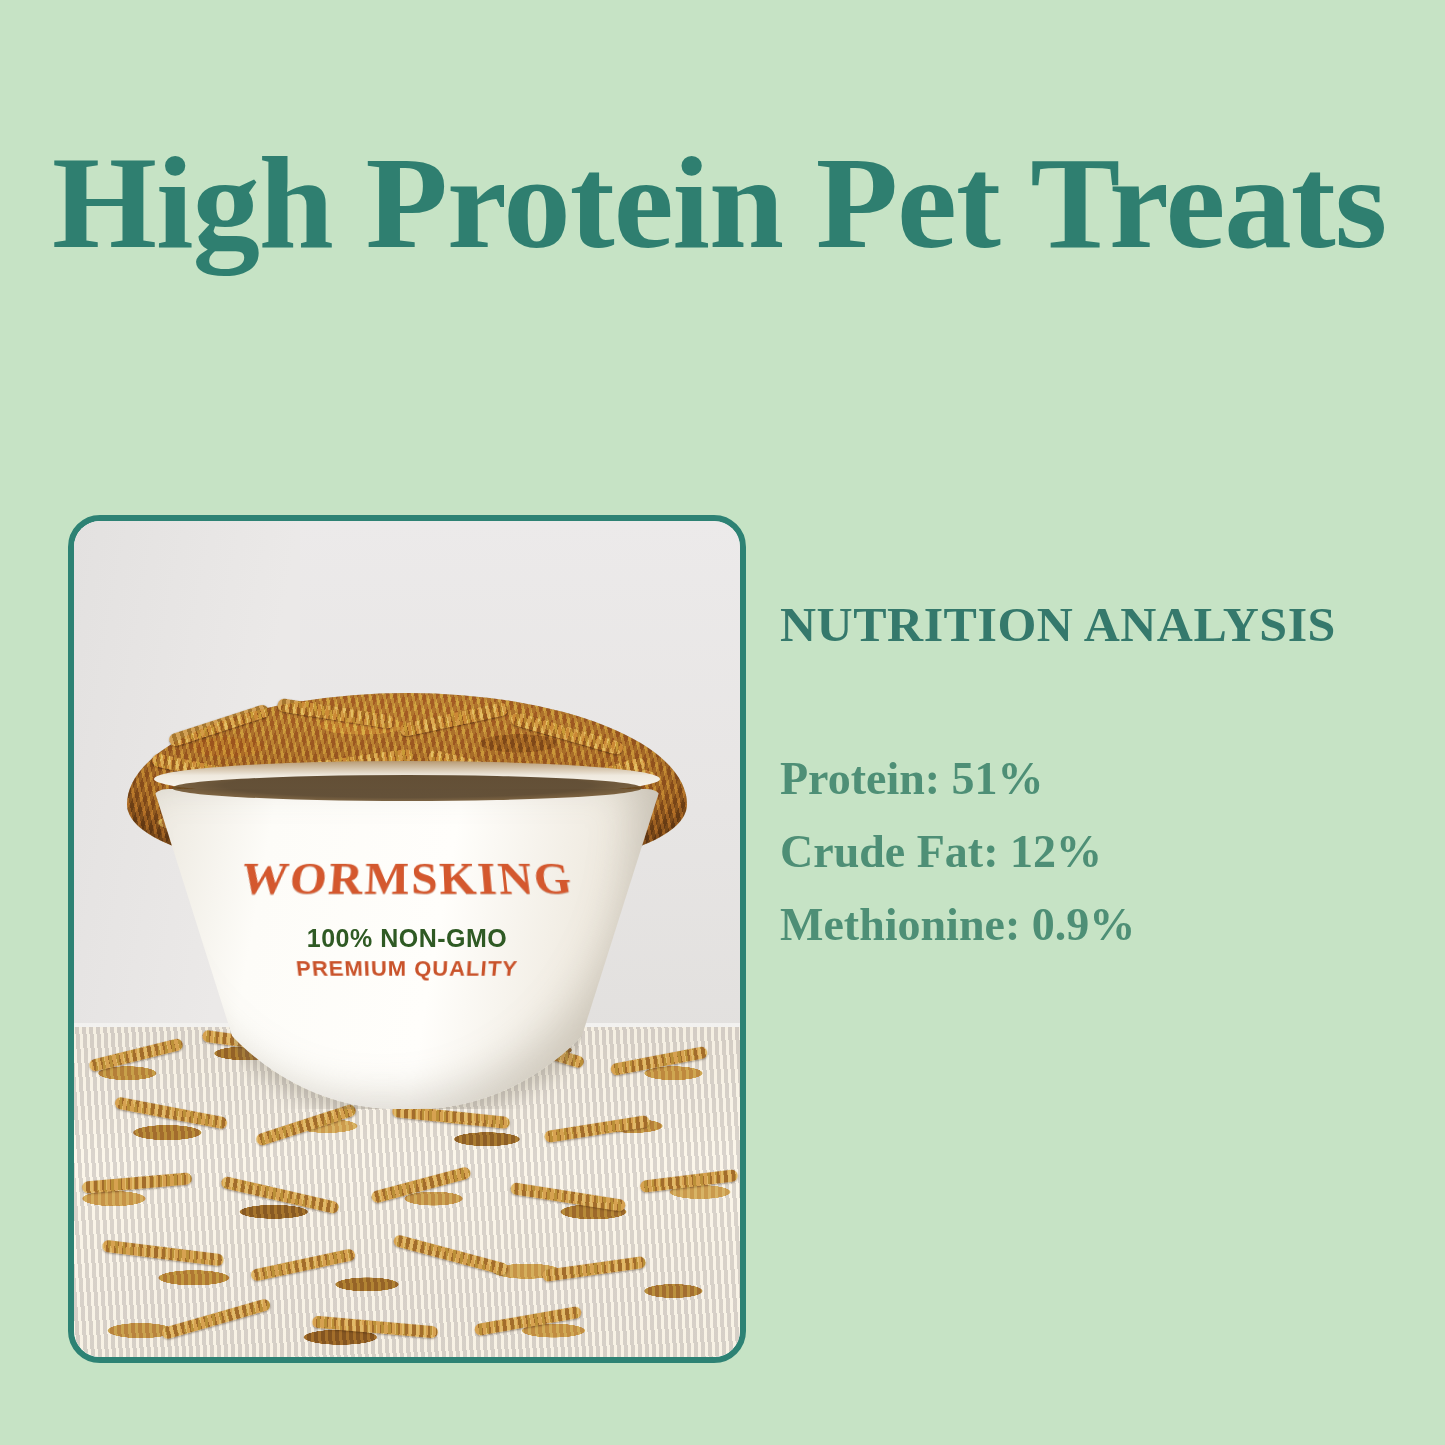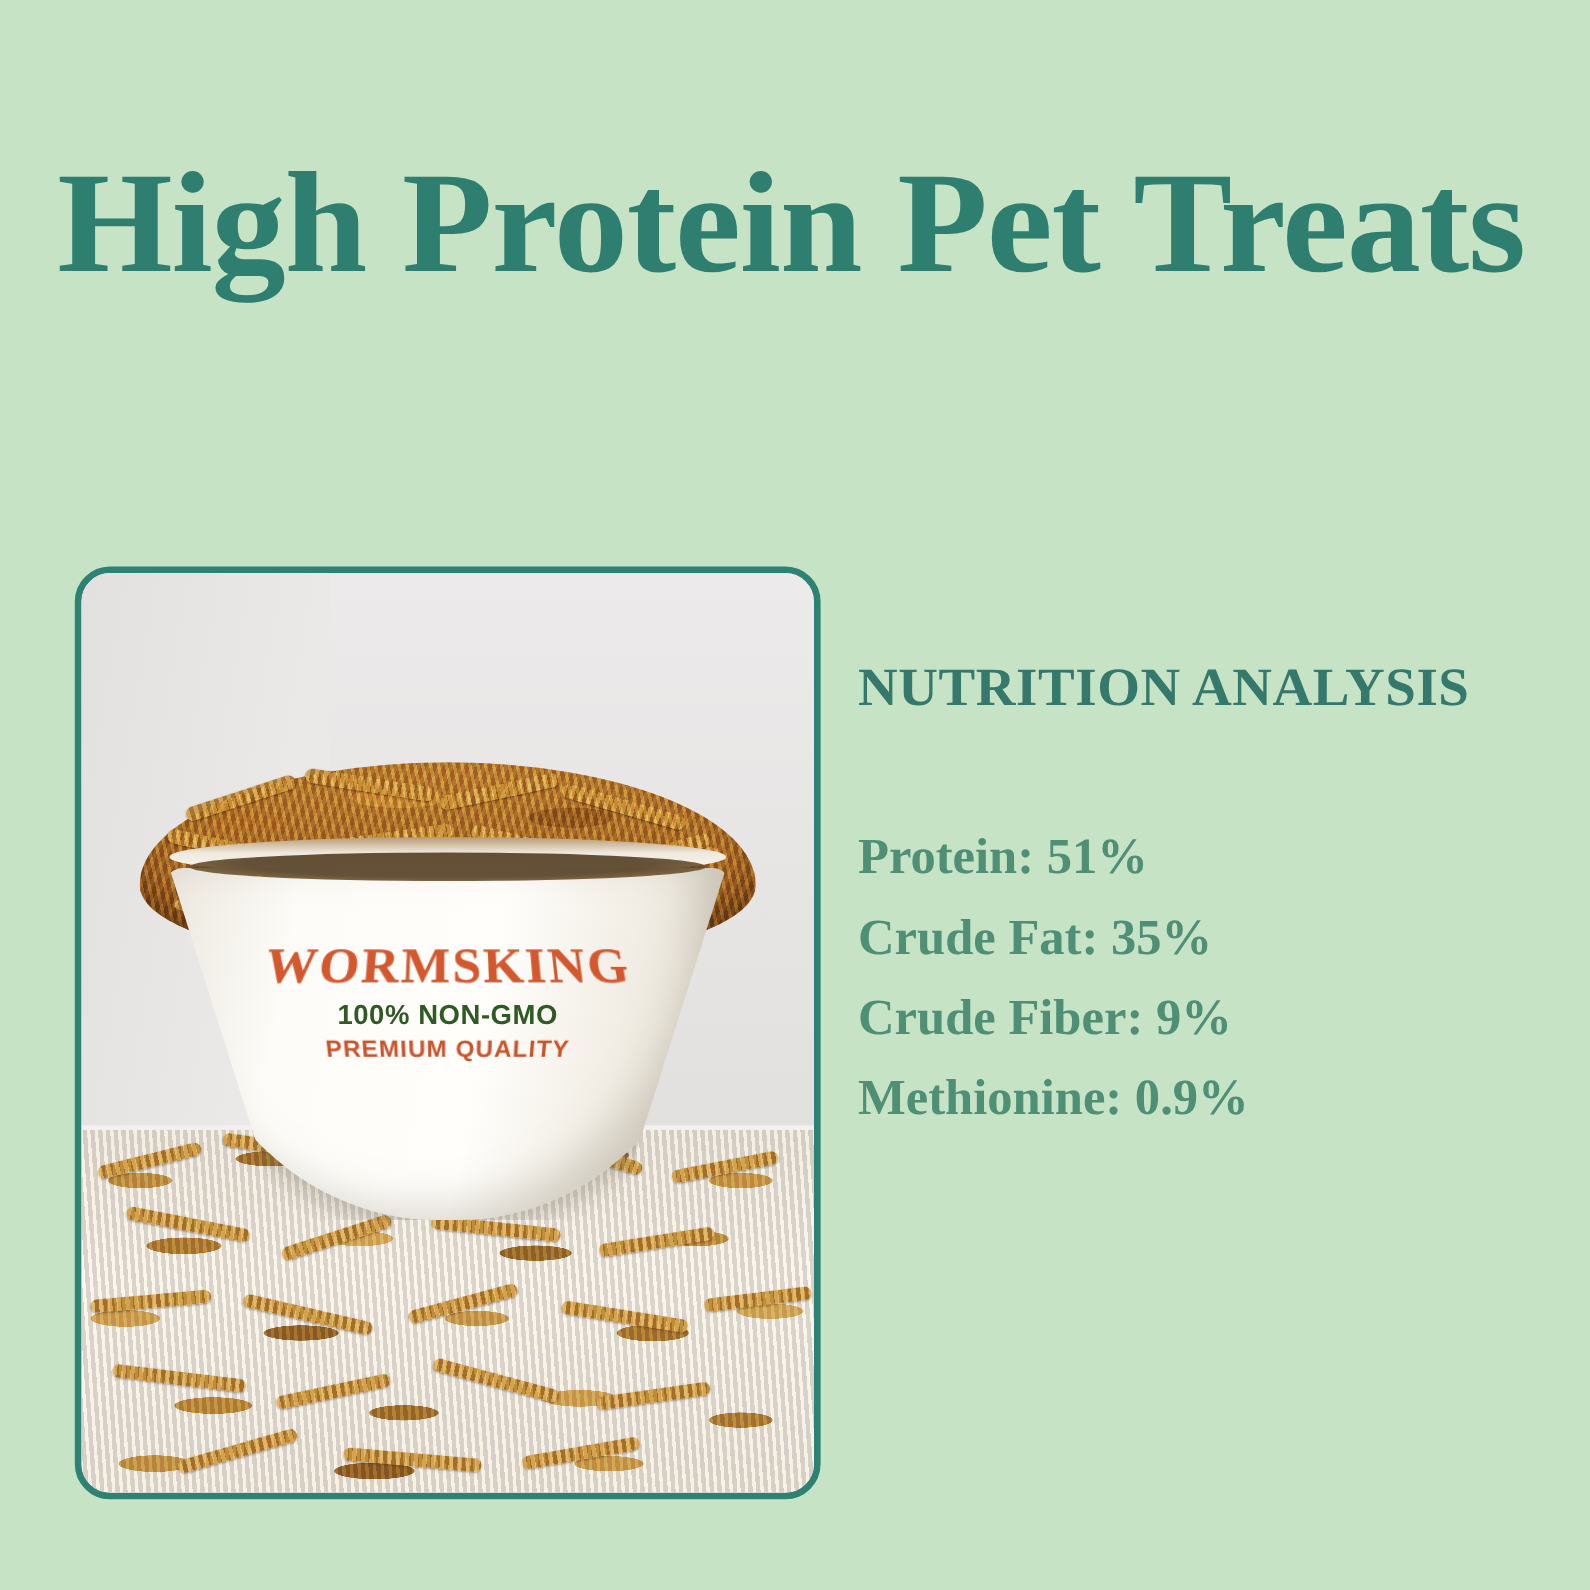--- a/index.html
+++ b/index.html
@@ -139,21 +139,21 @@
     font-family:"Liberation Serif", serif;
     font-weight:700;
     font-size:47px;
     letter-spacing:2px;
     color:#d4582e;
     line-height:1;
     text-shadow:0 1px 0 rgba(150,60,25,.35);
     transform:perspective(260px) rotateX(16deg);
   }
   .brand-sub{
-    margin-top:9px;
+    margin-top:24px;
     font-family:"Liberation Sans", sans-serif;
     font-weight:700;
     font-size:25px;
     letter-spacing:.5px;
     color:#2f5a24;
     line-height:1;
   }
   .brand-sub2{
     margin-top:7px;
     font-family:"Liberation Sans", sans-serif;
@@ -303,17 +303,16 @@
       <div class="sw" style="left:238px; top:294px; width:126px; transform:rotate(5deg);"></div>
       <div class="sw" style="left:400px; top:288px; width:108px; transform:rotate(-10deg);"></div>
     </div>
   </div>
 </div>
 
 <div id="nutrition-panel">
   <div id="nutrition-heading">NUTRITION ANALYSIS</div>
   <ul id="nutrition-list">
     <li>Protein: 51%</li>
-    <li>Crude Fat: 35%</li>
-    <li>Crude Fiber: 9%</li>
+    <li>Crude Fat: 12%</li>
     <li>Methionine: 0.9%</li>
   </ul>
 </div>
 
 </body></html>

